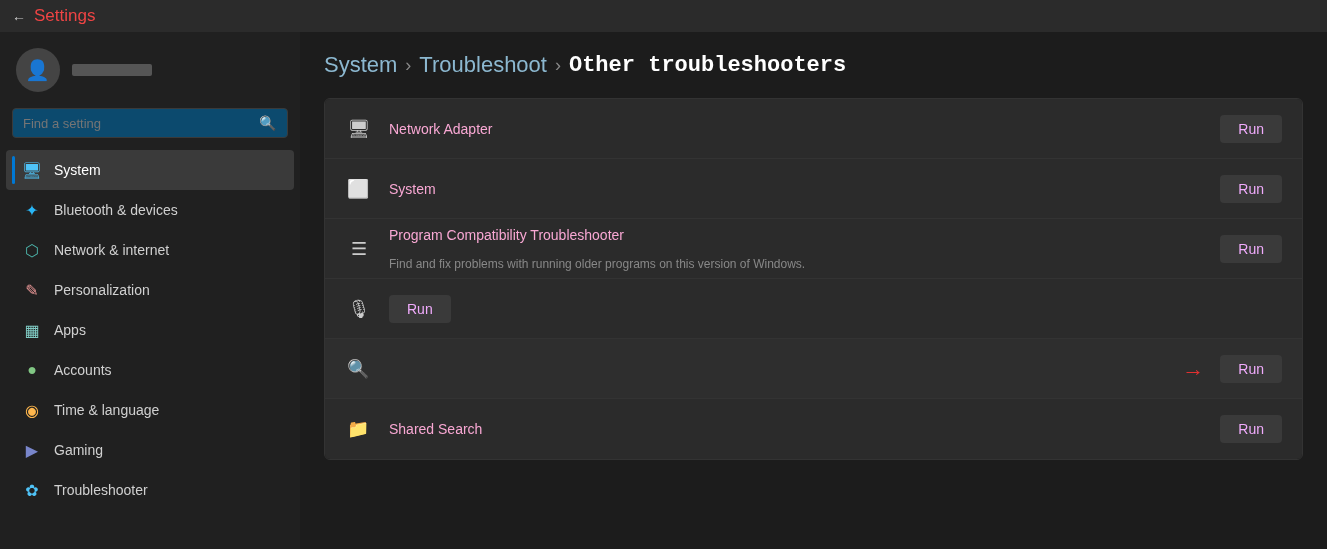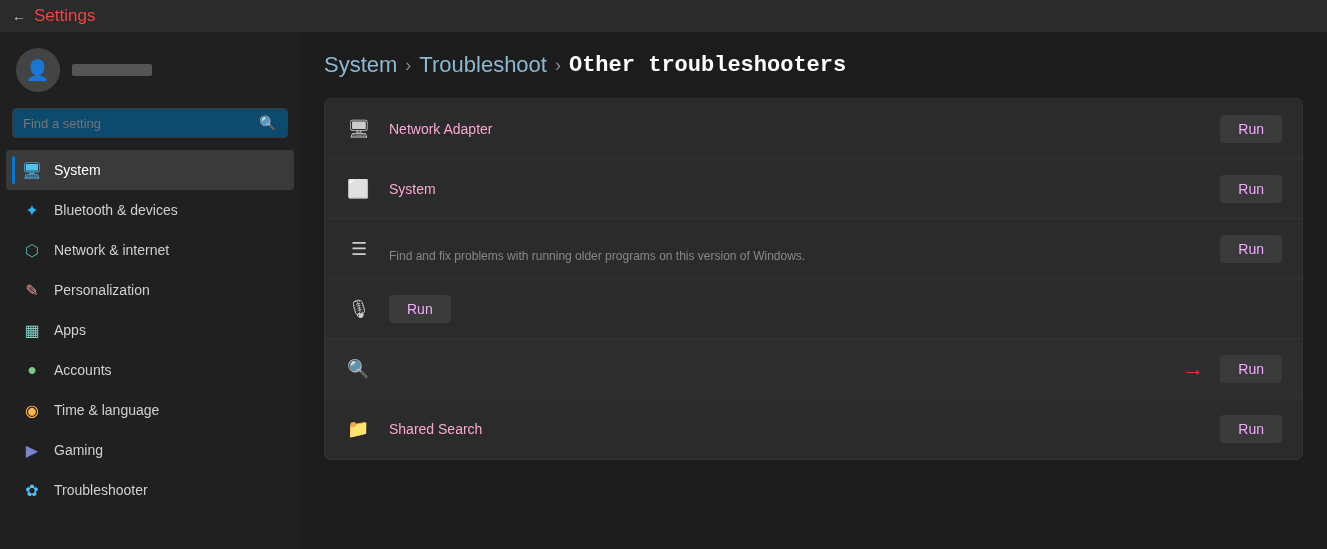--- a/index.html
+++ b/index.html
@@ -325,20 +325,21 @@
           <div class="troubleshooter-text">
             <span class="troubleshooter-name">System</span>
           </div>
           <div class="troubleshooter-actions">
             <button class="run-button">Run</button>
           </div>
         </div>
         <div class="troubleshooter-item">
           <div class="troubleshooter-icon">☰</div>
           <div class="troubleshooter-text">
+            <span class="troubleshooter-name">Program Compatibility Troubleshooter</span>
             <span class="troubleshooter-desc">Find and fix problems with running older programs on this version of Windows.</span>
           </div>
           <div class="troubleshooter-actions">
             <button class="run-button">Run</button>
           </div>
         </div>
         <div class="troubleshooter-item">
           <div class="troubleshooter-icon">🎙</div>
           <div class="troubleshooter-actions">
             <button class="run-button">Run</button>

